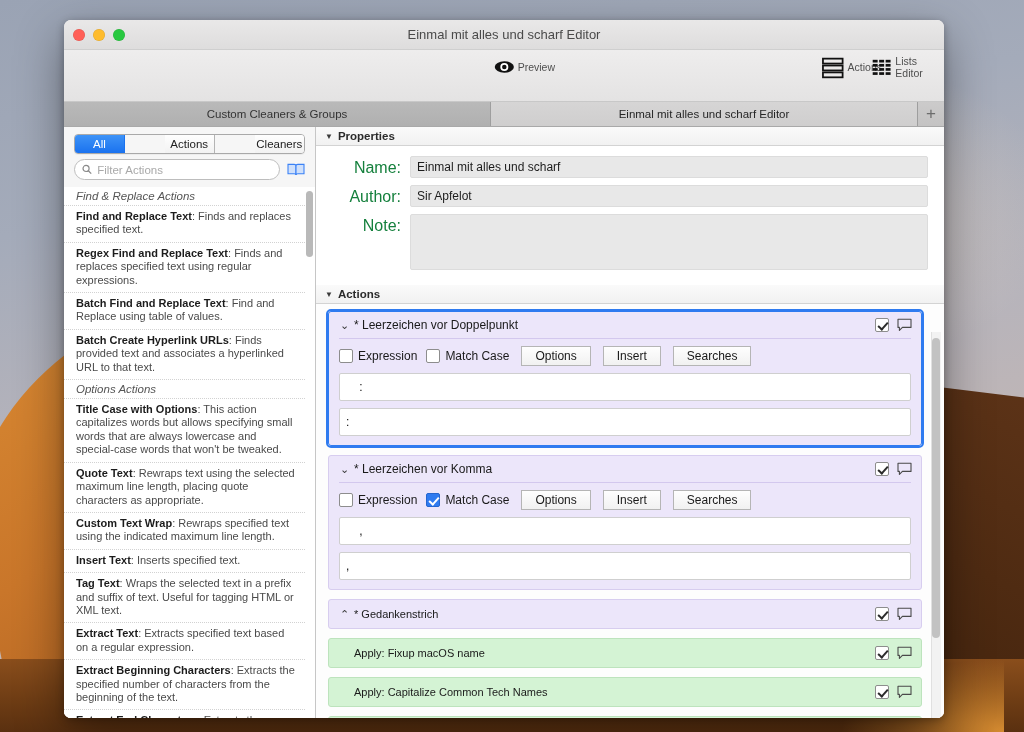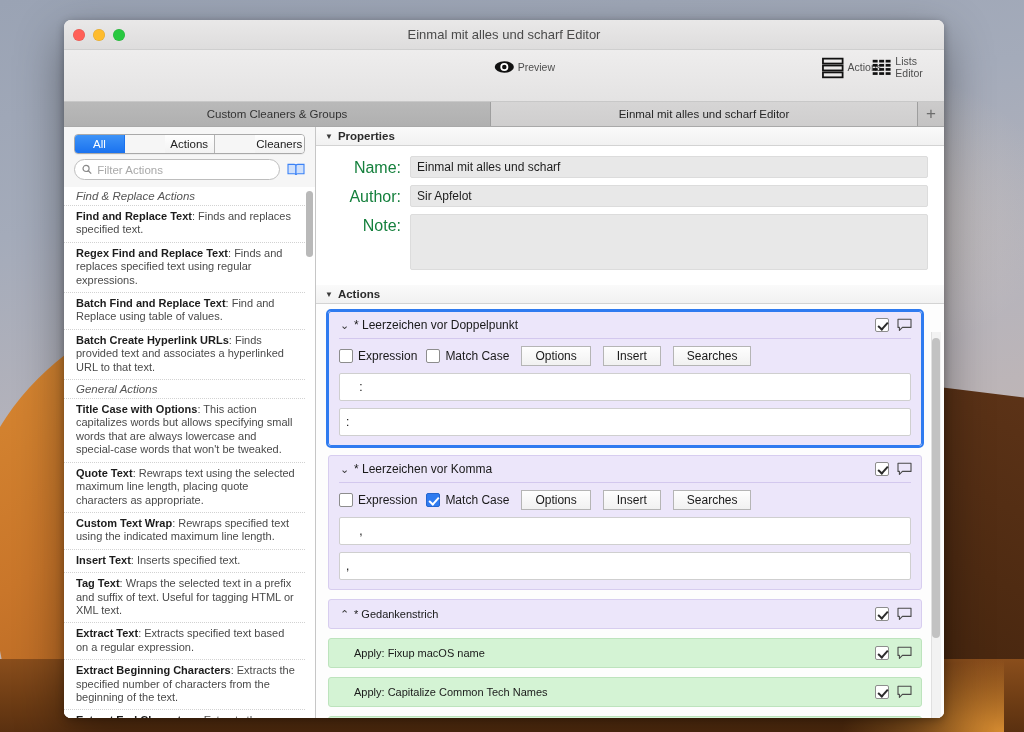--- a/index.html
+++ b/index.html
@@ -332,21 +332,21 @@
           <div class="act-item">
             <b>Regex Find and Replace Text</b><span>: Finds and replaces specified text using regular expressions.</span>
           </div>
           <div class="act-item">
             <b>Batch Find and Replace Text</b><span>: Find and Replace using table of values.</span>
           </div>
           <div class="act-item">
             <b>Batch Create Hyperlink URLs</b><span>: Finds provided text and associates a hyperlinked URL to that text.</span>
           </div>
 
-          <div class="group-head">General Actions</div>
+          <div class="group-head">Options Actions</div>
 
           <div class="act-item">
             <b>Title Case with Options</b><span>: This action capitalizes words but allows specifying small words that are always lowercase and special-case words that won't be tweaked.</span>
           </div>
           <div class="act-item">
             <b>Quote Text</b><span>: Rewraps text using the selected maximum line length, placing quote characters as appropriate.</span>
           </div>
           <div class="act-item">
             <b>Custom Text Wrap</b><span>: Rewraps specified text using the indicated maximum line length.</span>
           </div>

